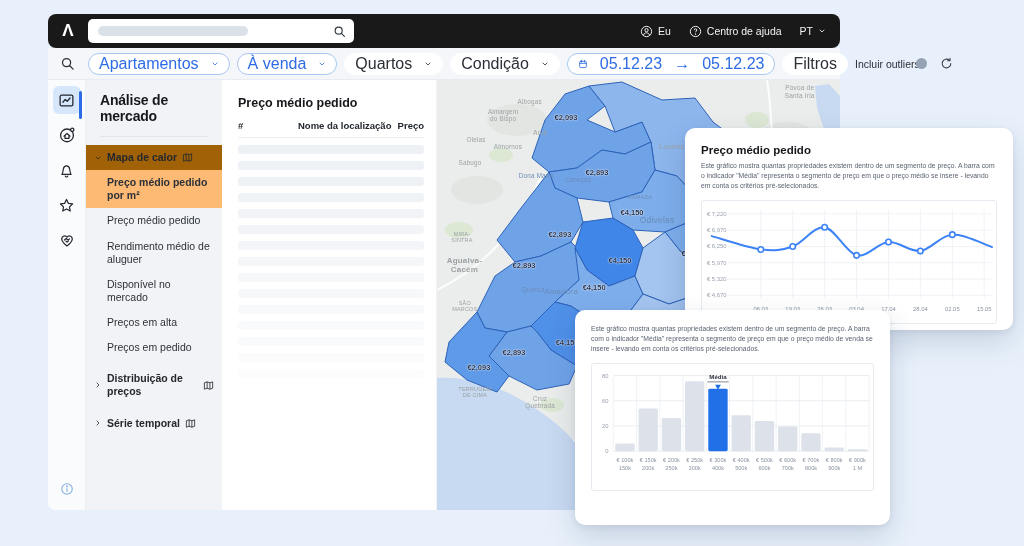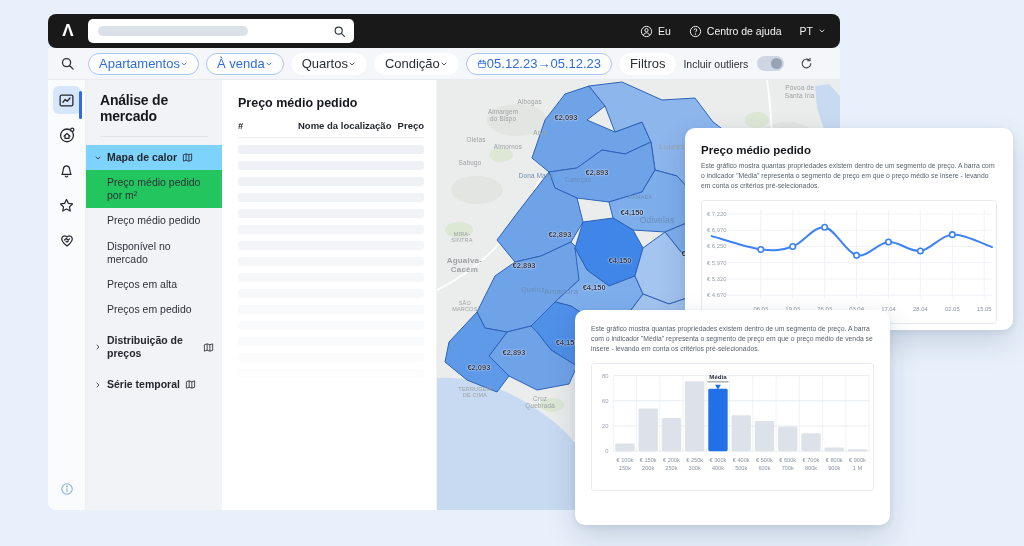--- a/index.html
+++ b/index.html
@@ -11,21 +11,21 @@
   .logo{width:40px;height:34px;display:flex;align-items:center;justify-content:center;color:#fff;font-size:17px;font-weight:700;cursor:pointer;}
   .searchbox{width:266px;height:24px;background:#ffffff;border-radius:5px;display:flex;align-items:center;padding:0 8px 0 10px;}
   .search-skel{width:150px;height:10px;border-radius:5px;background:#dbe1e9;}
   .searchbox .spacer{flex:1;}
   .tb-right{margin-left:auto;display:flex;align-items:center;gap:18px;padding-right:14px;color:#f2f2f2;font-size:10.5px;}
   .tb-item{display:flex;align-items:center;gap:5px;cursor:pointer;white-space:nowrap;}
 
   
   .filterbar{position:absolute;left:48px;top:48px;width:792px;height:32px;background:#f4f6f9;border-bottom:1px solid #e8ebef;display:flex;align-items:center;padding:0 10px;gap:7px;z-index:4;}
   .f-search{margin:0 6px 0 2px;display:flex;}
-  .pill{height:22px;display:inline-flex;align-items:center;gap:0;padding:0 10px;border-radius:11px;font-size:13px;background:#fff;color:#2b2f36;border:1px solid #fff;white-space:nowrap;cursor:pointer;}
+  .pill{height:22px;display:inline-flex;align-items:center;gap:12px;padding:0 10px;border-radius:11px;font-size:16px;background:#fff;color:#2b2f36;border:1px solid #fff;white-space:nowrap;cursor:pointer;}
   .pill.blue{border:1px solid #a9c7f2;color:#2d6ce5;}
   .pill.blue svg{stroke:#2d6ce5;}
   .pill svg{stroke:#2b2f36;}
   .outliers-label{font-size:10.5px;color:#2b2f36;white-space:nowrap;}
   .toggle{width:27px;height:15px;border-radius:8px;background:#cdd6e2;position:relative;cursor:pointer;margin-left:2px;}
   .toggle .knob{position:absolute;right:2px;top:2px;width:11px;height:11px;border-radius:50%;background:#96a3b4;}
   .refresh-btn{width:22px;height:22px;border:none;background:transparent;display:flex;align-items:center;justify-content:center;cursor:pointer;margin-left:4px;padding:0;}
 
   
   .appbody{position:absolute;left:48px;top:80px;width:792px;height:430px;background:#fff;border-radius:0 0 8px 8px;display:flex;overflow:hidden;z-index:1;}
@@ -36,23 +36,23 @@
   .rail-info{position:absolute;bottom:14px;left:0;width:38px;display:flex;justify-content:center;color:#85aede;cursor:pointer;}
 
   .menupanel{width:136px;background:#f2f3f6;padding-top:12px;position:relative;}
   .menu-title{font-size:14px;font-weight:700;color:#16181c;margin:0 12px 12px 14px;letter-spacing:-.2px;}
   .menu-divider{height:1px;background:#e2e4e9;margin:0 14px 8px 14px;}
   .menu-row{display:flex;align-items:center;font-size:10.5px;color:#23272e;padding:6px 8px 6px 7px;cursor:pointer;line-height:1.25;}
   .menu-row .chev{width:10px;display:flex;justify-content:center;margin-right:4px;flex:none;}
   .menu-row .mlabel{flex:0 1 auto;}
   .menu-row .micon{margin-left:5px;flex:none;display:flex;}
   .menu-row.section{font-weight:700;}
-  .menu-row.active-section{background:#7dd3fc;}
+  .menu-row.active-section{background:#a16207;}
   .menu-row.child{padding-left:21px;font-weight:400;color:#2c313a;}
-  .menu-row.child.selected{background:#22c55e;font-weight:400;}
+  .menu-row.child.selected{background:#fdba74;font-weight:700;}
   .menu-gap{height:6px;}
 
   .tablepanel{width:215px;background:#fff;padding:14px 12px 0 16px;border-right:1px solid #f0f2f4;}
   .table-title{font-size:12.5px;font-weight:700;color:#16181c;margin:2px 0 10px 0;}
   .thead{display:flex;font-size:9.5px;font-weight:700;color:#23272e;padding-bottom:6px;border-bottom:1px solid #eceef2;}
   .th-num{width:14px;}
   .th-name{flex:1;padding-left:46px;}
   .th-price{text-align:right;}
   .skel-rows{padding-top:7px;}
   .skel-row{height:9px;border-radius:3px;background:#edf0f4;margin-bottom:7px;}
@@ -240,20 +240,23 @@
                 <path d="M3 6l6-2 6 2 6-2v14l-6 2-6-2-6 2z"></path>
                 <path d="M9 4v14M15 6v14"></path>
               </svg>
             </span>
           </div>
           <div class="menu-row child selected">
             <span class="mlabel">Preço médio pedido por m²</span>
           </div>
           <div class="menu-row child">
             <span class="mlabel">Preço médio pedido</span>
+          </div>
+          <div class="menu-row child">
+            <span class="mlabel">Rendimento médio de aluguer</span>
           </div>
           <div class="menu-row child">
             <span class="mlabel">Disponível no mercado</span>
           </div>
           <div class="menu-row child">
             <span class="mlabel">Preços em alta</span>
           </div>
           <div class="menu-row child">
             <span class="mlabel">Preços em pedido</span>
           </div>

